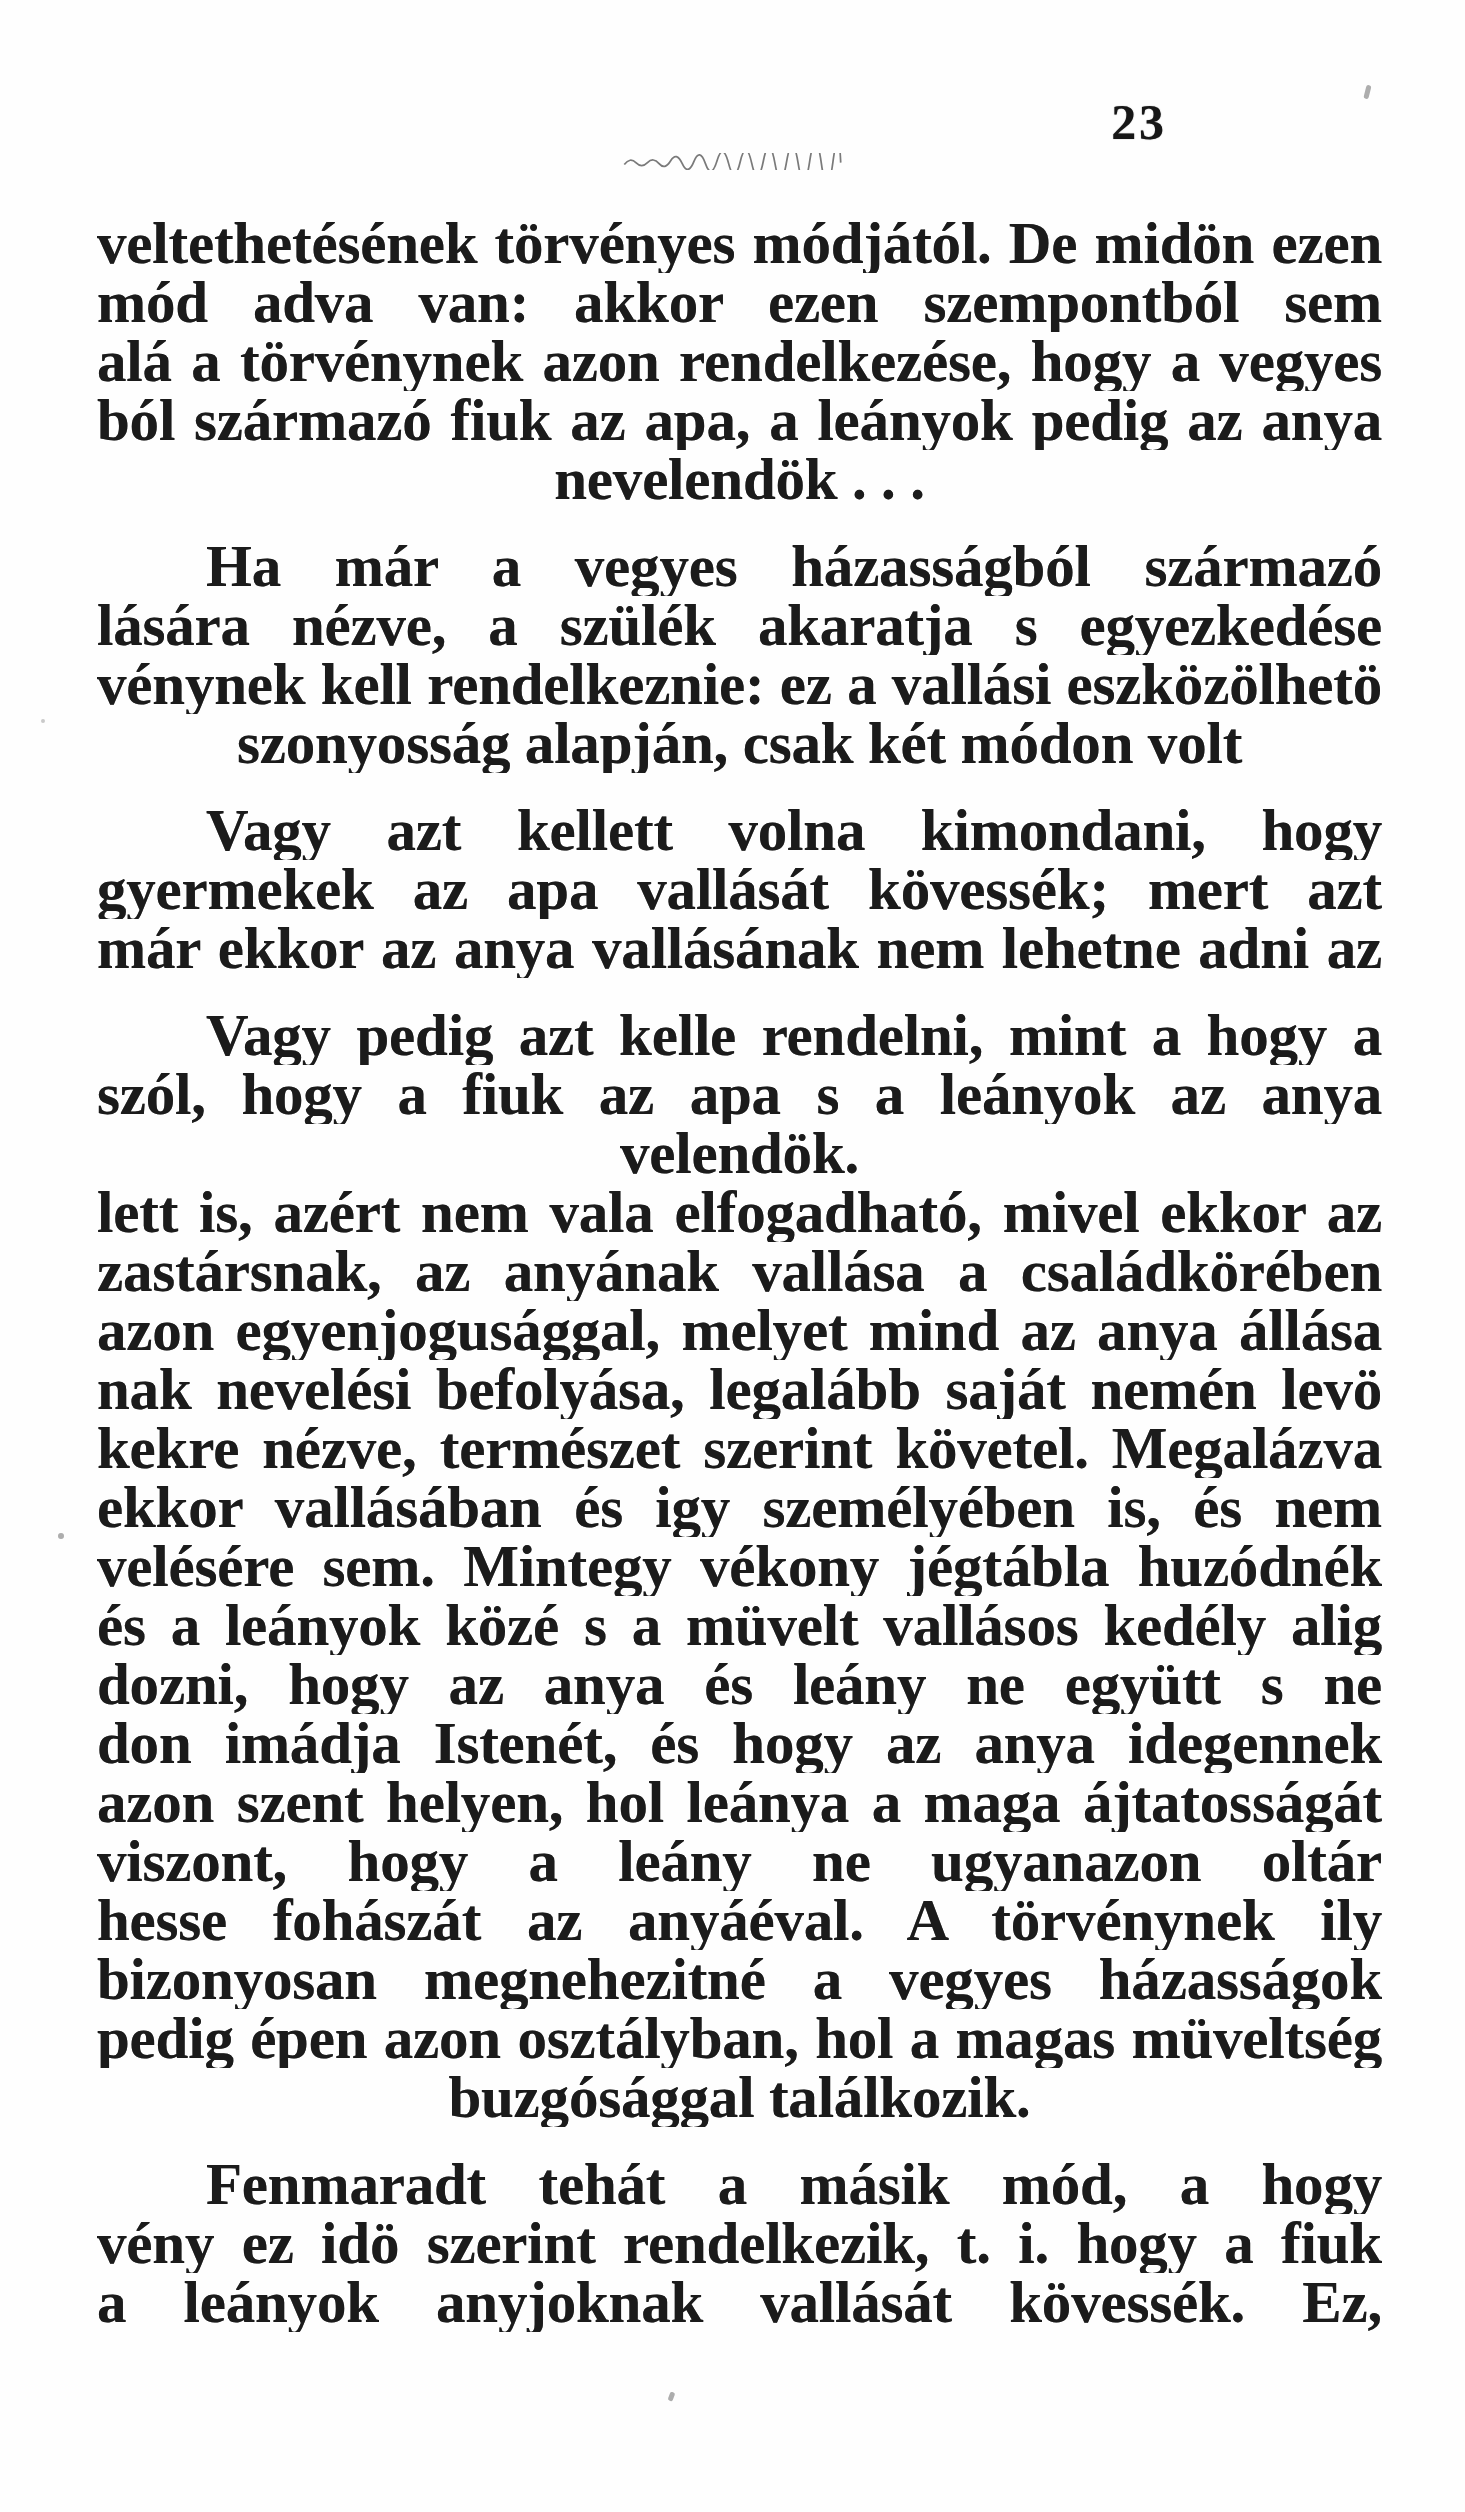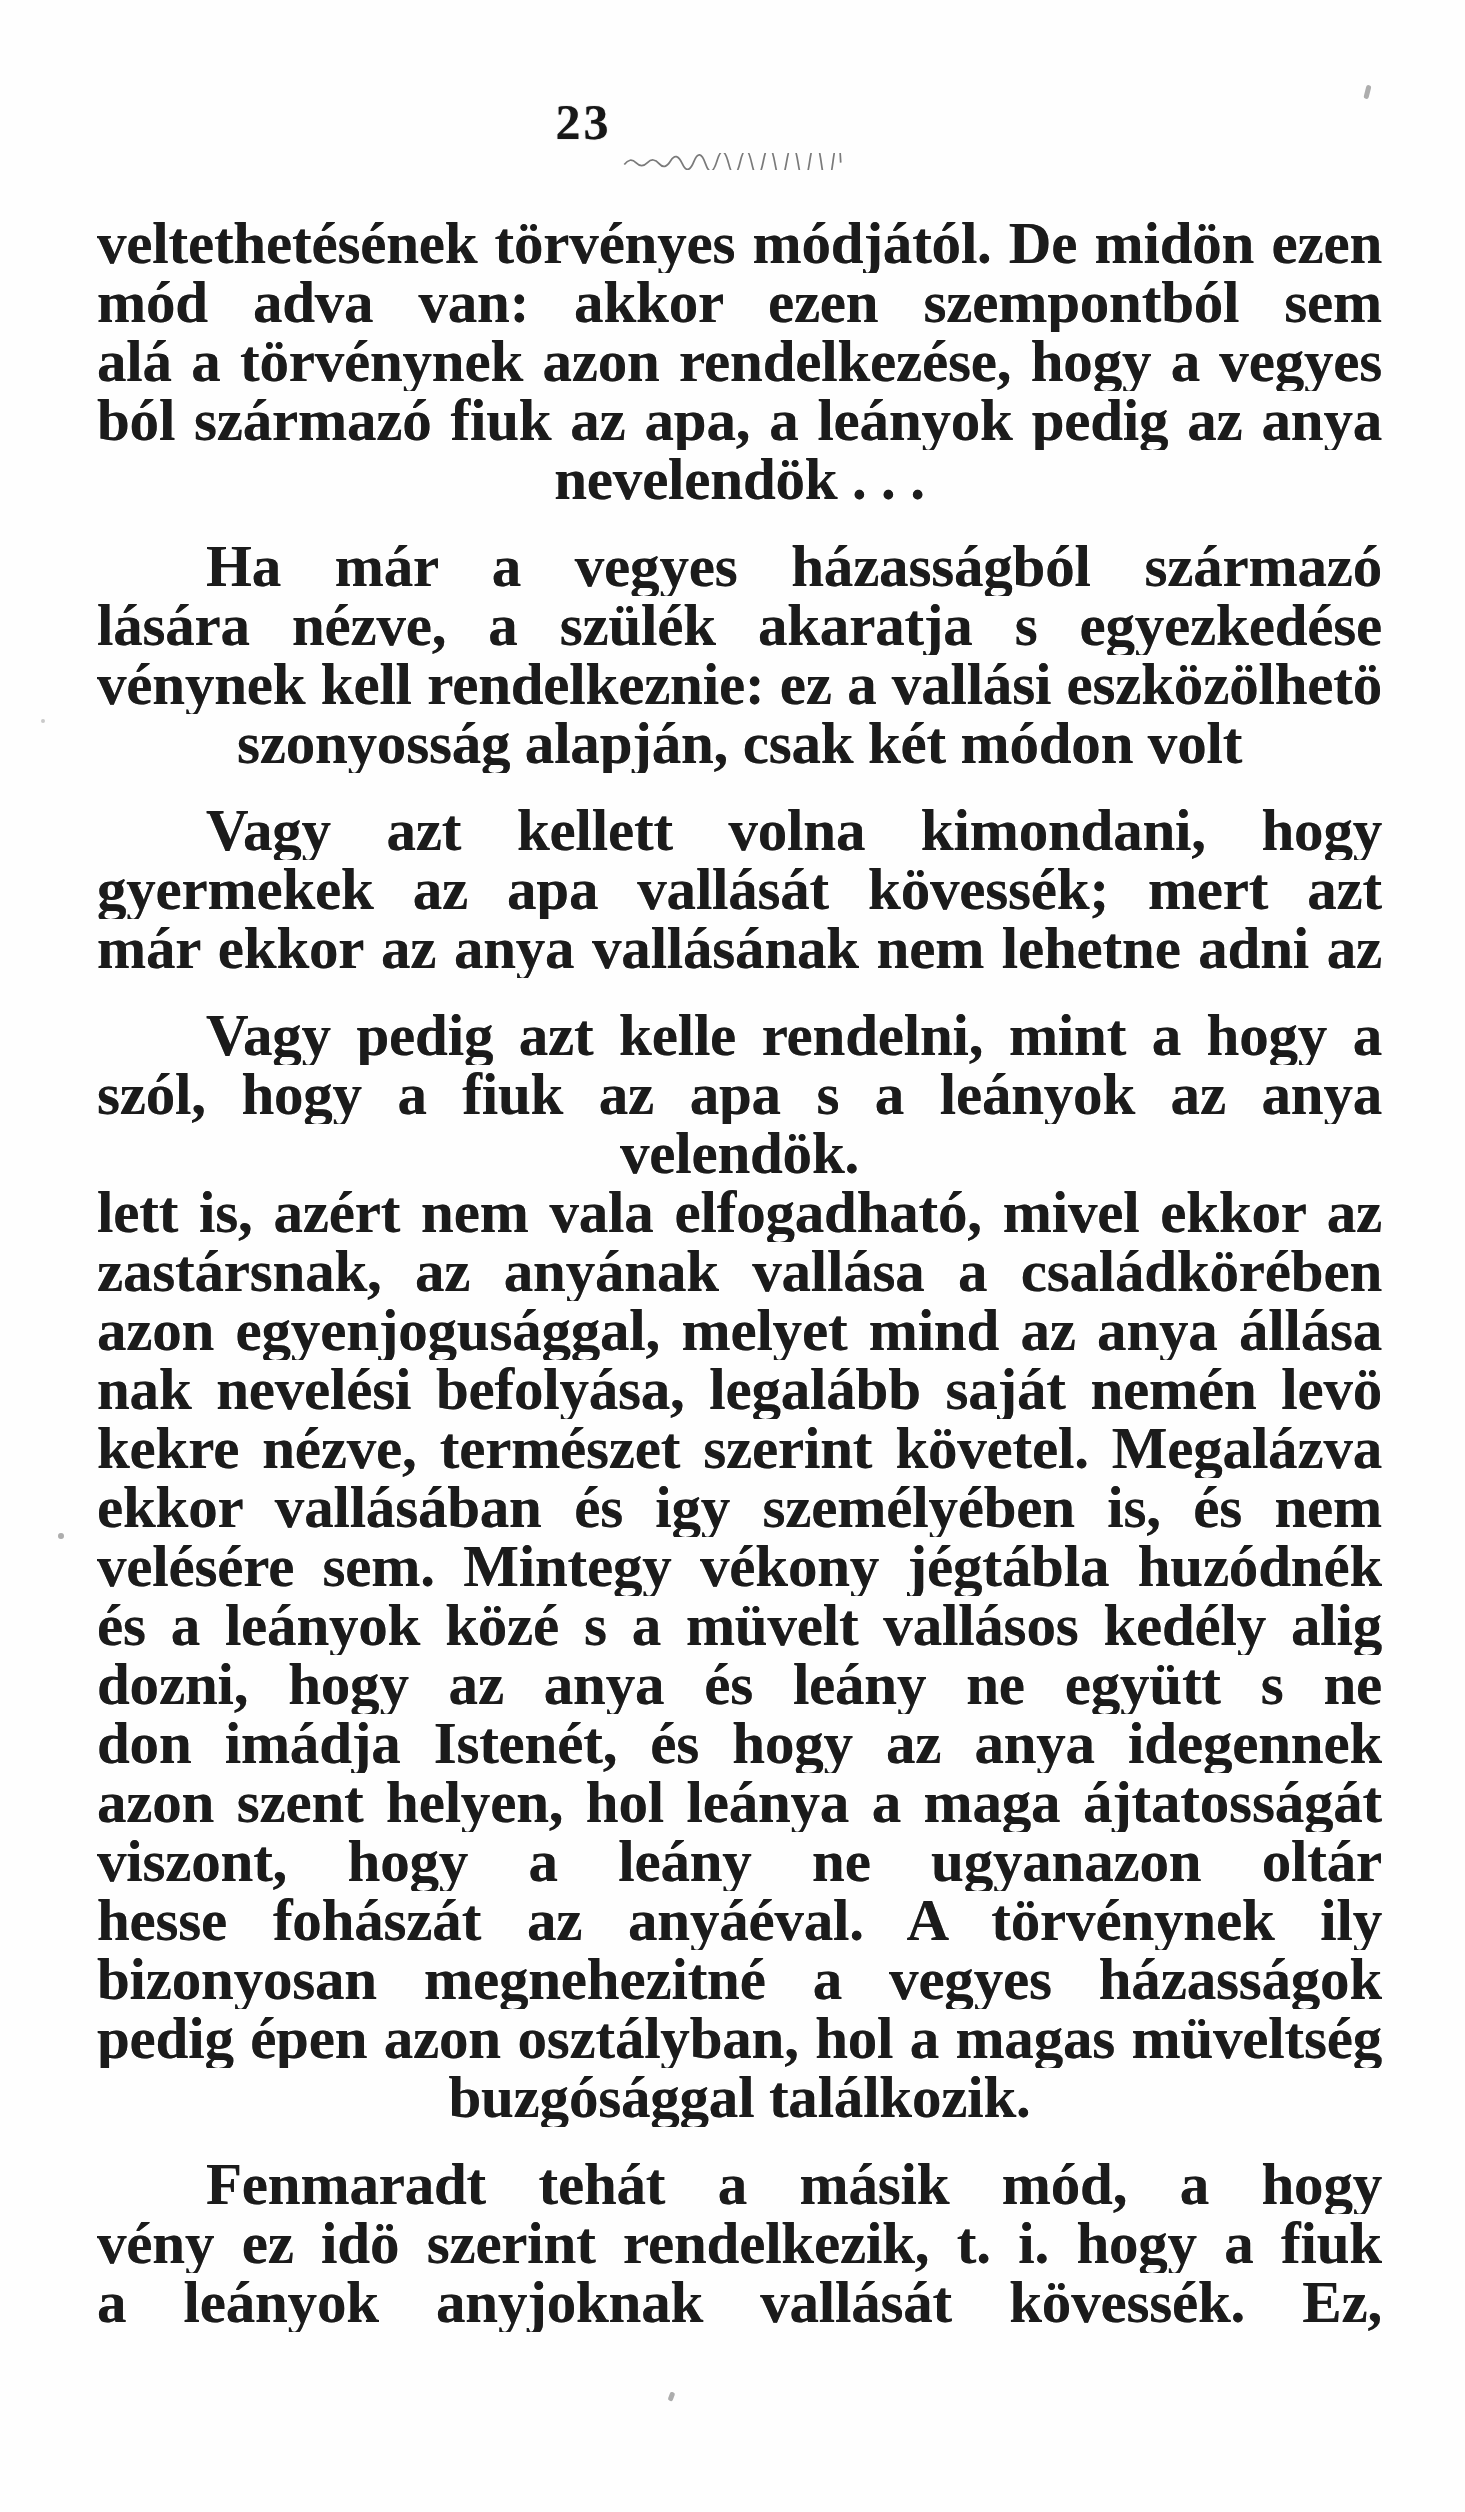--- a/index.html
+++ b/index.html
@@ -7,21 +7,21 @@
     width:1465px;height:2512px;
     background:#ffffff;
     font-family:"Liberation Serif","DejaVu Serif",serif;
   }
   .page{
     position:relative;width:1465px;height:2512px;
     background:#fefefe;color:#1b1b1b;overflow:hidden;
   }
   .page-number{
     position:absolute;top:93px;left:0;width:1167px;
-    text-align:center;font-size:50px;font-weight:bold;
+    text-align:right;font-size:50px;font-weight:bold;
     letter-spacing:2.9px;color:#171717;
     text-shadow:0 0 1px rgba(20,20,20,.55);
   }
   .ornament{
     position:absolute;top:153px;left:620px;
   }
   .text-block{
     position:absolute;top:214px;left:97px;width:1285px;
     font-size:59px;font-weight:bold;line-height:59px;
     color:#1b1b1b;

